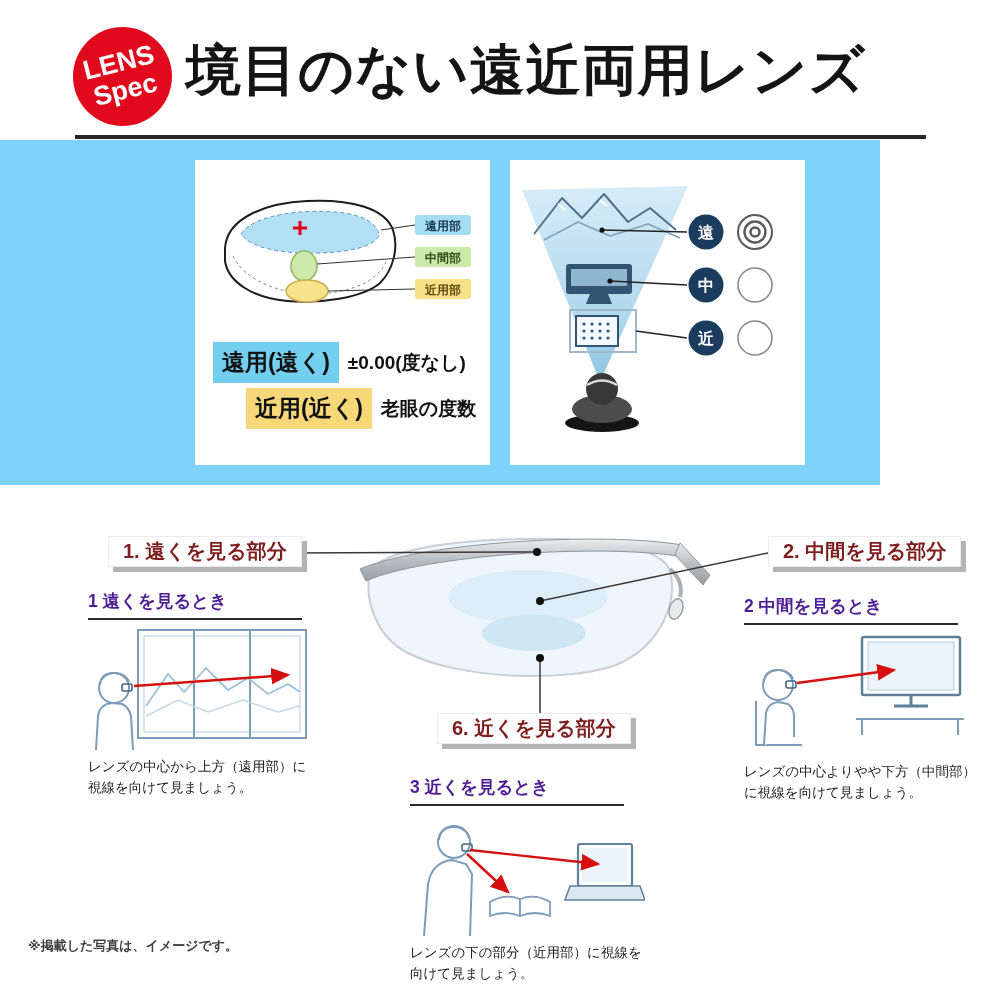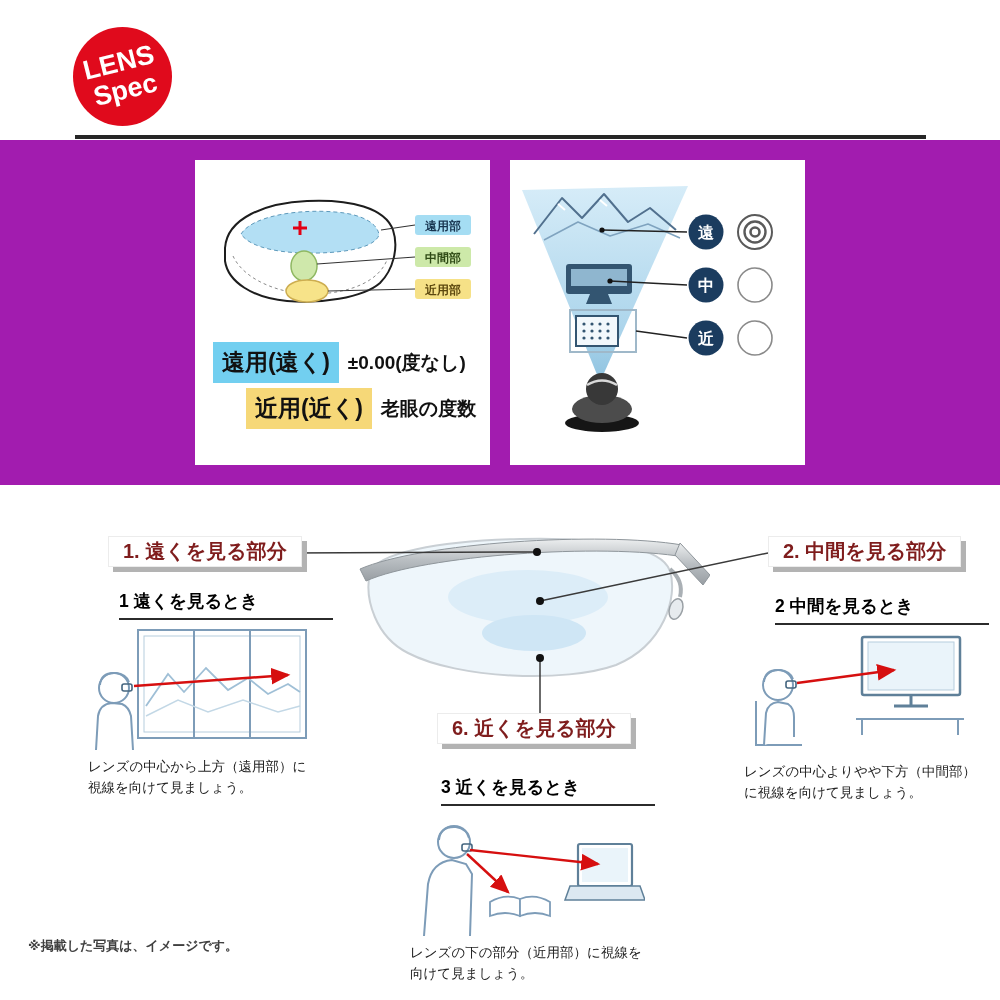--- a/index.html
+++ b/index.html
@@ -11,21 +11,21 @@
   
   .badge { left:73px; top:27px; width:99px; height:99px; border-radius:50%;
     background:#e00a1c; display:flex; align-items:center; justify-content:center; }
   .badge-inner { transform:rotate(-14deg); color:#fff; font-weight:800;
     font-size:27px; line-height:1.02; text-align:center; }
   .page-title { left:186px; top:34px; font-size:55px; font-weight:800;
     color:#141414; letter-spacing:1px; white-space:nowrap; }
   .header-rule { left:75px; top:135px; width:851px; height:4px; background:#262626; }
 
   
-  .blue-band { left:0; top:140px; width:1000px; height:345px; background:#a21caf; }
+  .blue-band { left:0; top:140px; width:880px; height:345px; background:#7dd3fc; }
   .card { position:absolute; top:20px; width:295px; height:305px; background:#fff; }
   .card-left { left:195px; }
   .card-right { left:510px; }
   .lens-svg { left:8px; top:26px; width:278px; height:150px; }
   .vision-svg { left:0; top:0; width:295px; height:305px; }
 
   .spec-row { position:absolute; left:18px; display:flex; align-items:center; gap:9px; white-space:nowrap; }
   .spec-row-1 { top:182px; }
   .spec-row-2 { top:228px;padding-left:33px; }
   .spec-tag { font-weight:800; font-size:23px; color:#111; padding:5px 9px; }
@@ -42,42 +42,43 @@
     box-shadow:5px 5px 0 #b3b3b3; padding:1px 14px; font-weight:800;
     font-size:20px; color:#7f1d1d; white-space:nowrap; }
   .zone-label-1 { left:108px; top:51px; }
   .zone-label-2 { left:768px; top:51px; }
   .zone-label-3 { left:437px; top:228px; }
 
   .scene { position:absolute; }
   .scene-1 { left:88px;  top:104px; }
   .scene-2 { left:744px; top:109px; }
   .scene-3 { left:410px; top:290px; }
-  .scene-title { font-weight:800; font-size:17.5px; color:#000000;
-    border-bottom:2px solid #2b2b2b; padding-bottom:5px; width:214px; white-space:nowrap;margin-left:31px; }
+  .scene-title { font-weight:800; font-size:17.5px; color:#4c1d95;
+    border-bottom:2px solid #2b2b2b; padding-bottom:5px; width:214px; white-space:nowrap; }
   .scene-art { display:block; margin-top:8px; }
   .scene-cap { font-size:13.5px; line-height:1.55; color:#222; margin-top:7px;
     word-break:break-all; }
   .cap-1 { width:228px; }
   .cap-2 { width:233px; }
   .cap-3 { width:240px; }
 
   .footnote { left:28px; top:452px; font-size:13px; font-weight:600; color:#404040; white-space:nowrap; }
 </style>
 </head>
 <body>
 
 <div id="page">
 
   <div class="abs badge">
     <div class="badge-inner">
       <span>LENS</span><br>
       <span>Spec</span>
     </div>
   </div>
+  <h1 class="abs page-title">境目のない遠近両用レンズ</h1>
   <div class="abs header-rule"></div>
 
   <section class="abs blue-band">
 
     <div class="card card-left">
       <svg class="abs lens-svg" viewBox="0 0 278 150">
         <path d="M 22,62 C 24,32 62,17 104,15 C 148,13 182,22 190,44 C 196,62 190,84 177,97 C 160,112 116,118 84,115 C 50,112 25,96 22,75 Z" fill="#ffffff" stroke="#1d1d1d" stroke-width="2"></path>
         <path d="M 38,48 C 50,29 98,23 132,26 C 160,28 175,38 176,49 C 172,60 150,66 116,67 C 82,68 48,63 38,48 Z" fill="#b3dff4" stroke="#5d99bb" stroke-width="1" stroke-dasharray="4,3"></path>
         <path d="M 30,70 C 42,96 82,109 112,108 C 150,107 176,94 184,74" fill="none" stroke="#8a8a8a" stroke-width="1" stroke-dasharray="3,3"></path>
         <g stroke="#e30014" stroke-width="3">

